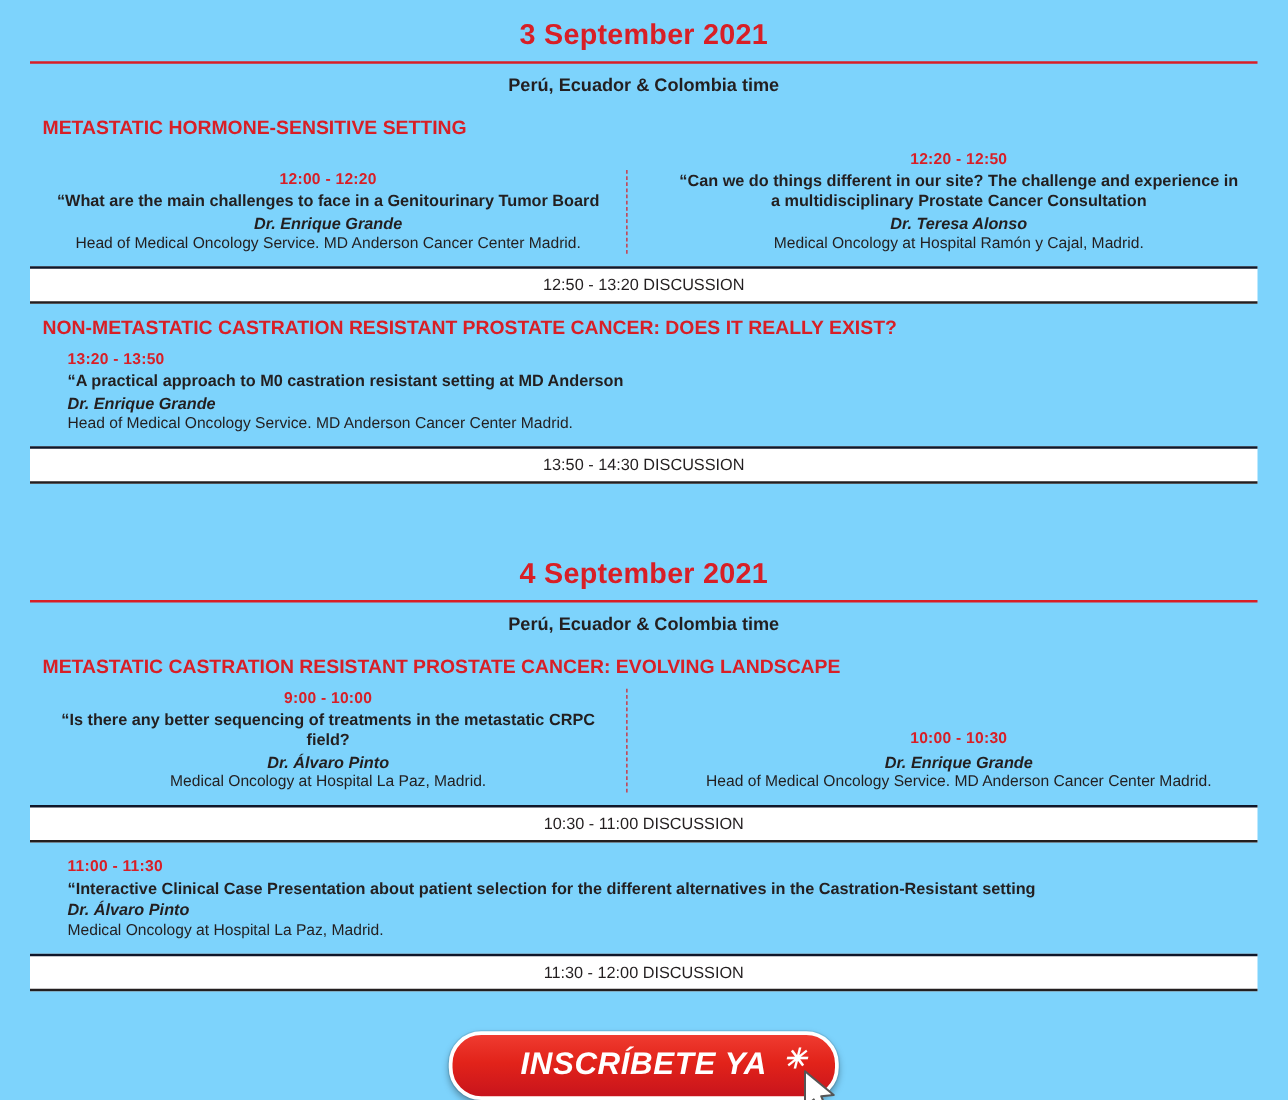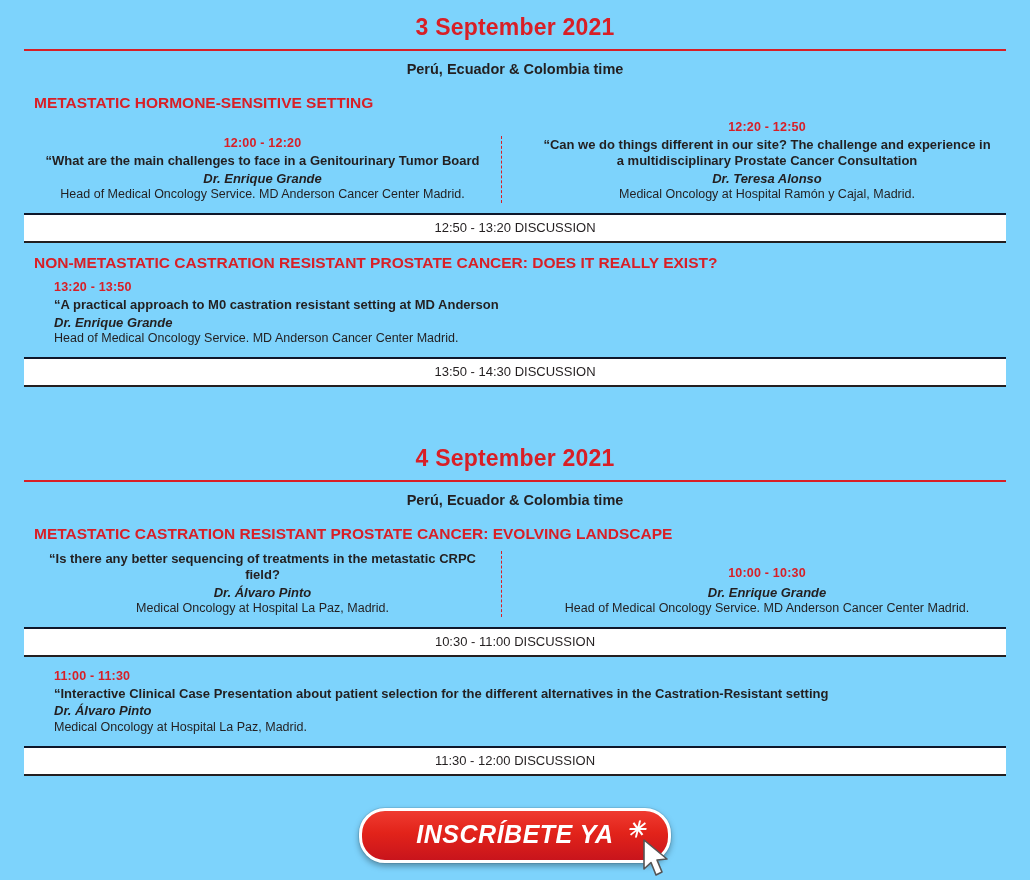--- a/index.html
+++ b/index.html
@@ -203,20 +203,21 @@
 
     <div>
       <div class="day-title">4 September 2021</div>
       <div class="day-rule"></div>
       <div class="tz">Perú, Ecuador &amp; Colombia time</div>
 
       <div>
         <div class="block-title">METASTATIC CASTRATION RESISTANT PROSTATE CANCER: EVOLVING LANDSCAPE</div>
         <div class="two-col">
           <div class="col left">
+            <div class="time">9:00 - 10:00</div>
             <div class="talk">“Is there any better sequencing of treatments in the metastatic CRPC field?</div>
             <div class="speaker">Dr. Álvaro Pinto</div>
             <div class="affil">Medical Oncology at Hospital La Paz, Madrid.</div>
           </div>
           <div class="col">
             <div class="time">10:00 - 10:30</div>
             <div class="speaker">Dr. Enrique Grande</div>
             <div class="affil">Head of Medical Oncology Service. MD Anderson Cancer Center Madrid.</div>
           </div>
         </div>

